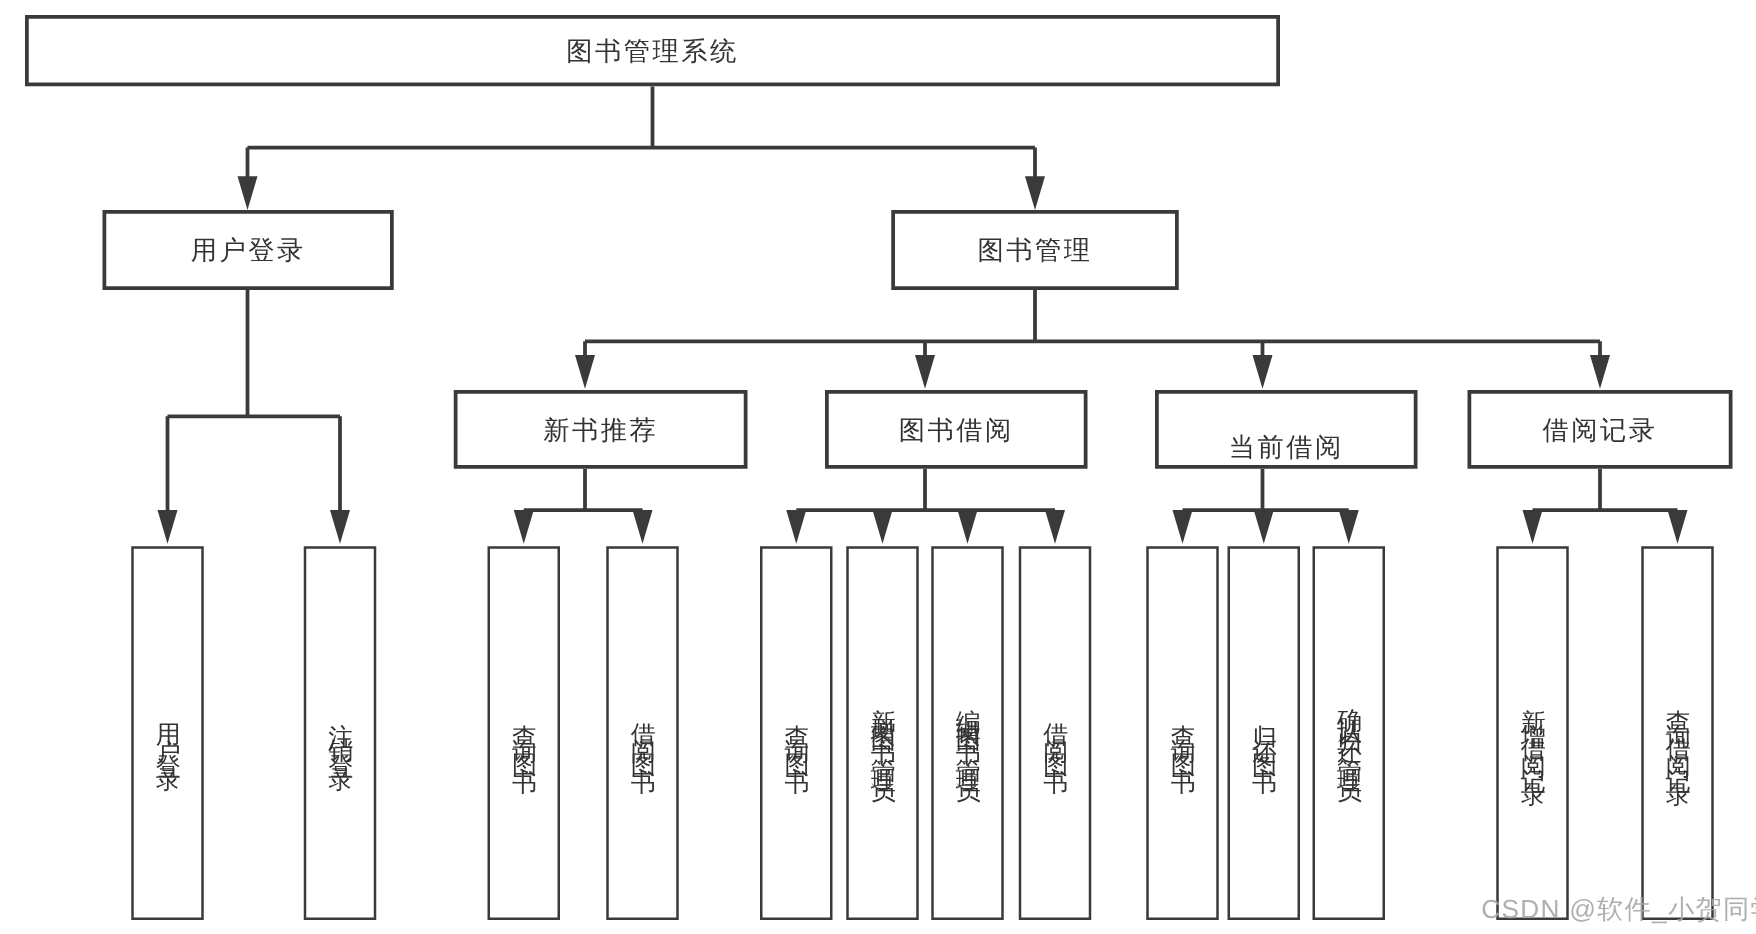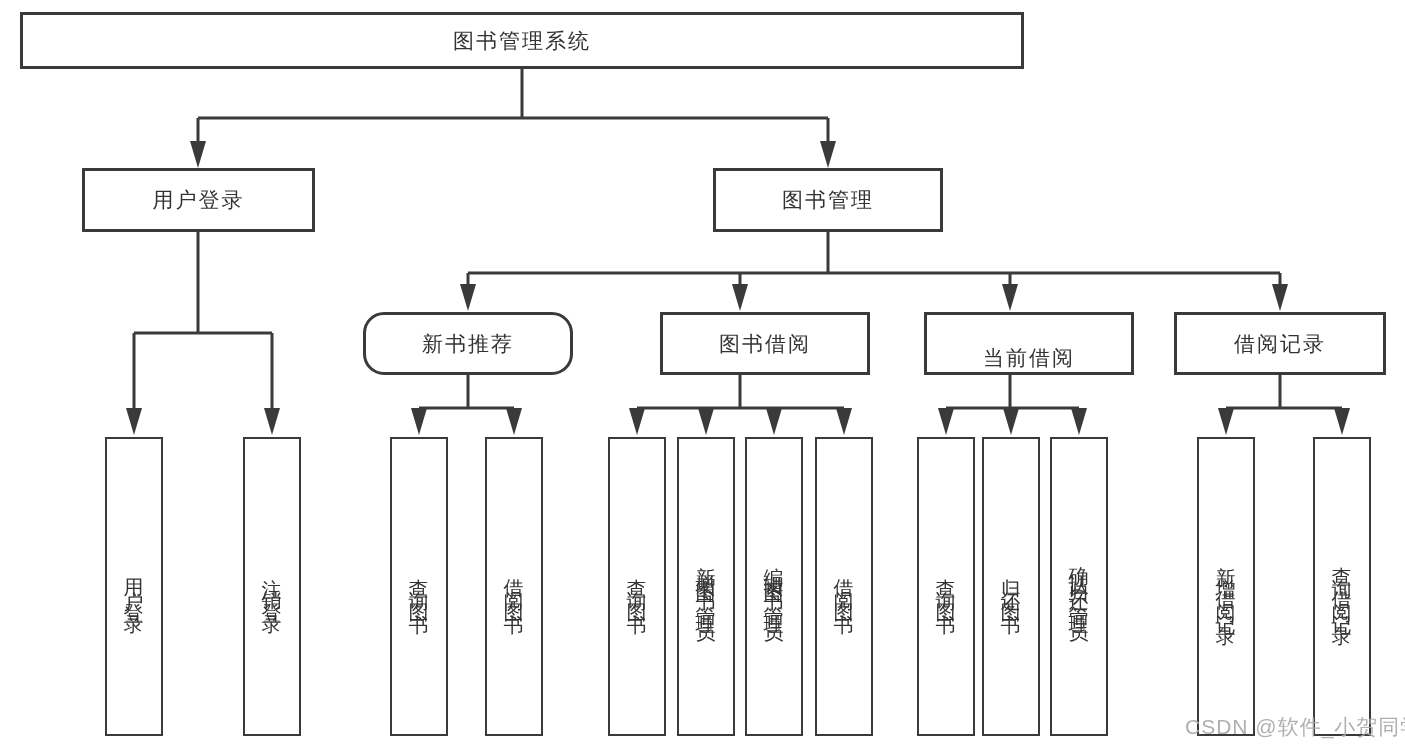--- a/index.html
+++ b/index.html
@@ -47,21 +47,21 @@
     white-space: nowrap;
     color: #333333;
     font-family: Liberation Mono, monospace;
   }
 
   .root-box   { left: 20px;  top: 12px;  width: 1004px; height: 57px; }
   .l2-a       { left: 82px;  top: 168px; width: 233px;  height: 64px; }
   .l2-b       { left: 713px; top: 168px; width: 230px;  height: 64px; }
 
   .l3 { top: 312px; height: 63px; }
-  .l3-a { left: 363px;  width: 210px; border-radius: 21px; }
+  .l3-a { left: 363px;  width: 235px; }
   .l3-b { left: 660px;  width: 210px; }
   .l3-c { left: 924px;  width: 210px; align-items: flex-end; }
   .l3-d { left: 1174px; width: 212px; align-items: center; }
 
   .leaf {
     position: absolute;
     top: 437px;
     width: 58px;
     height: 299px;
     background: #ffffff;

